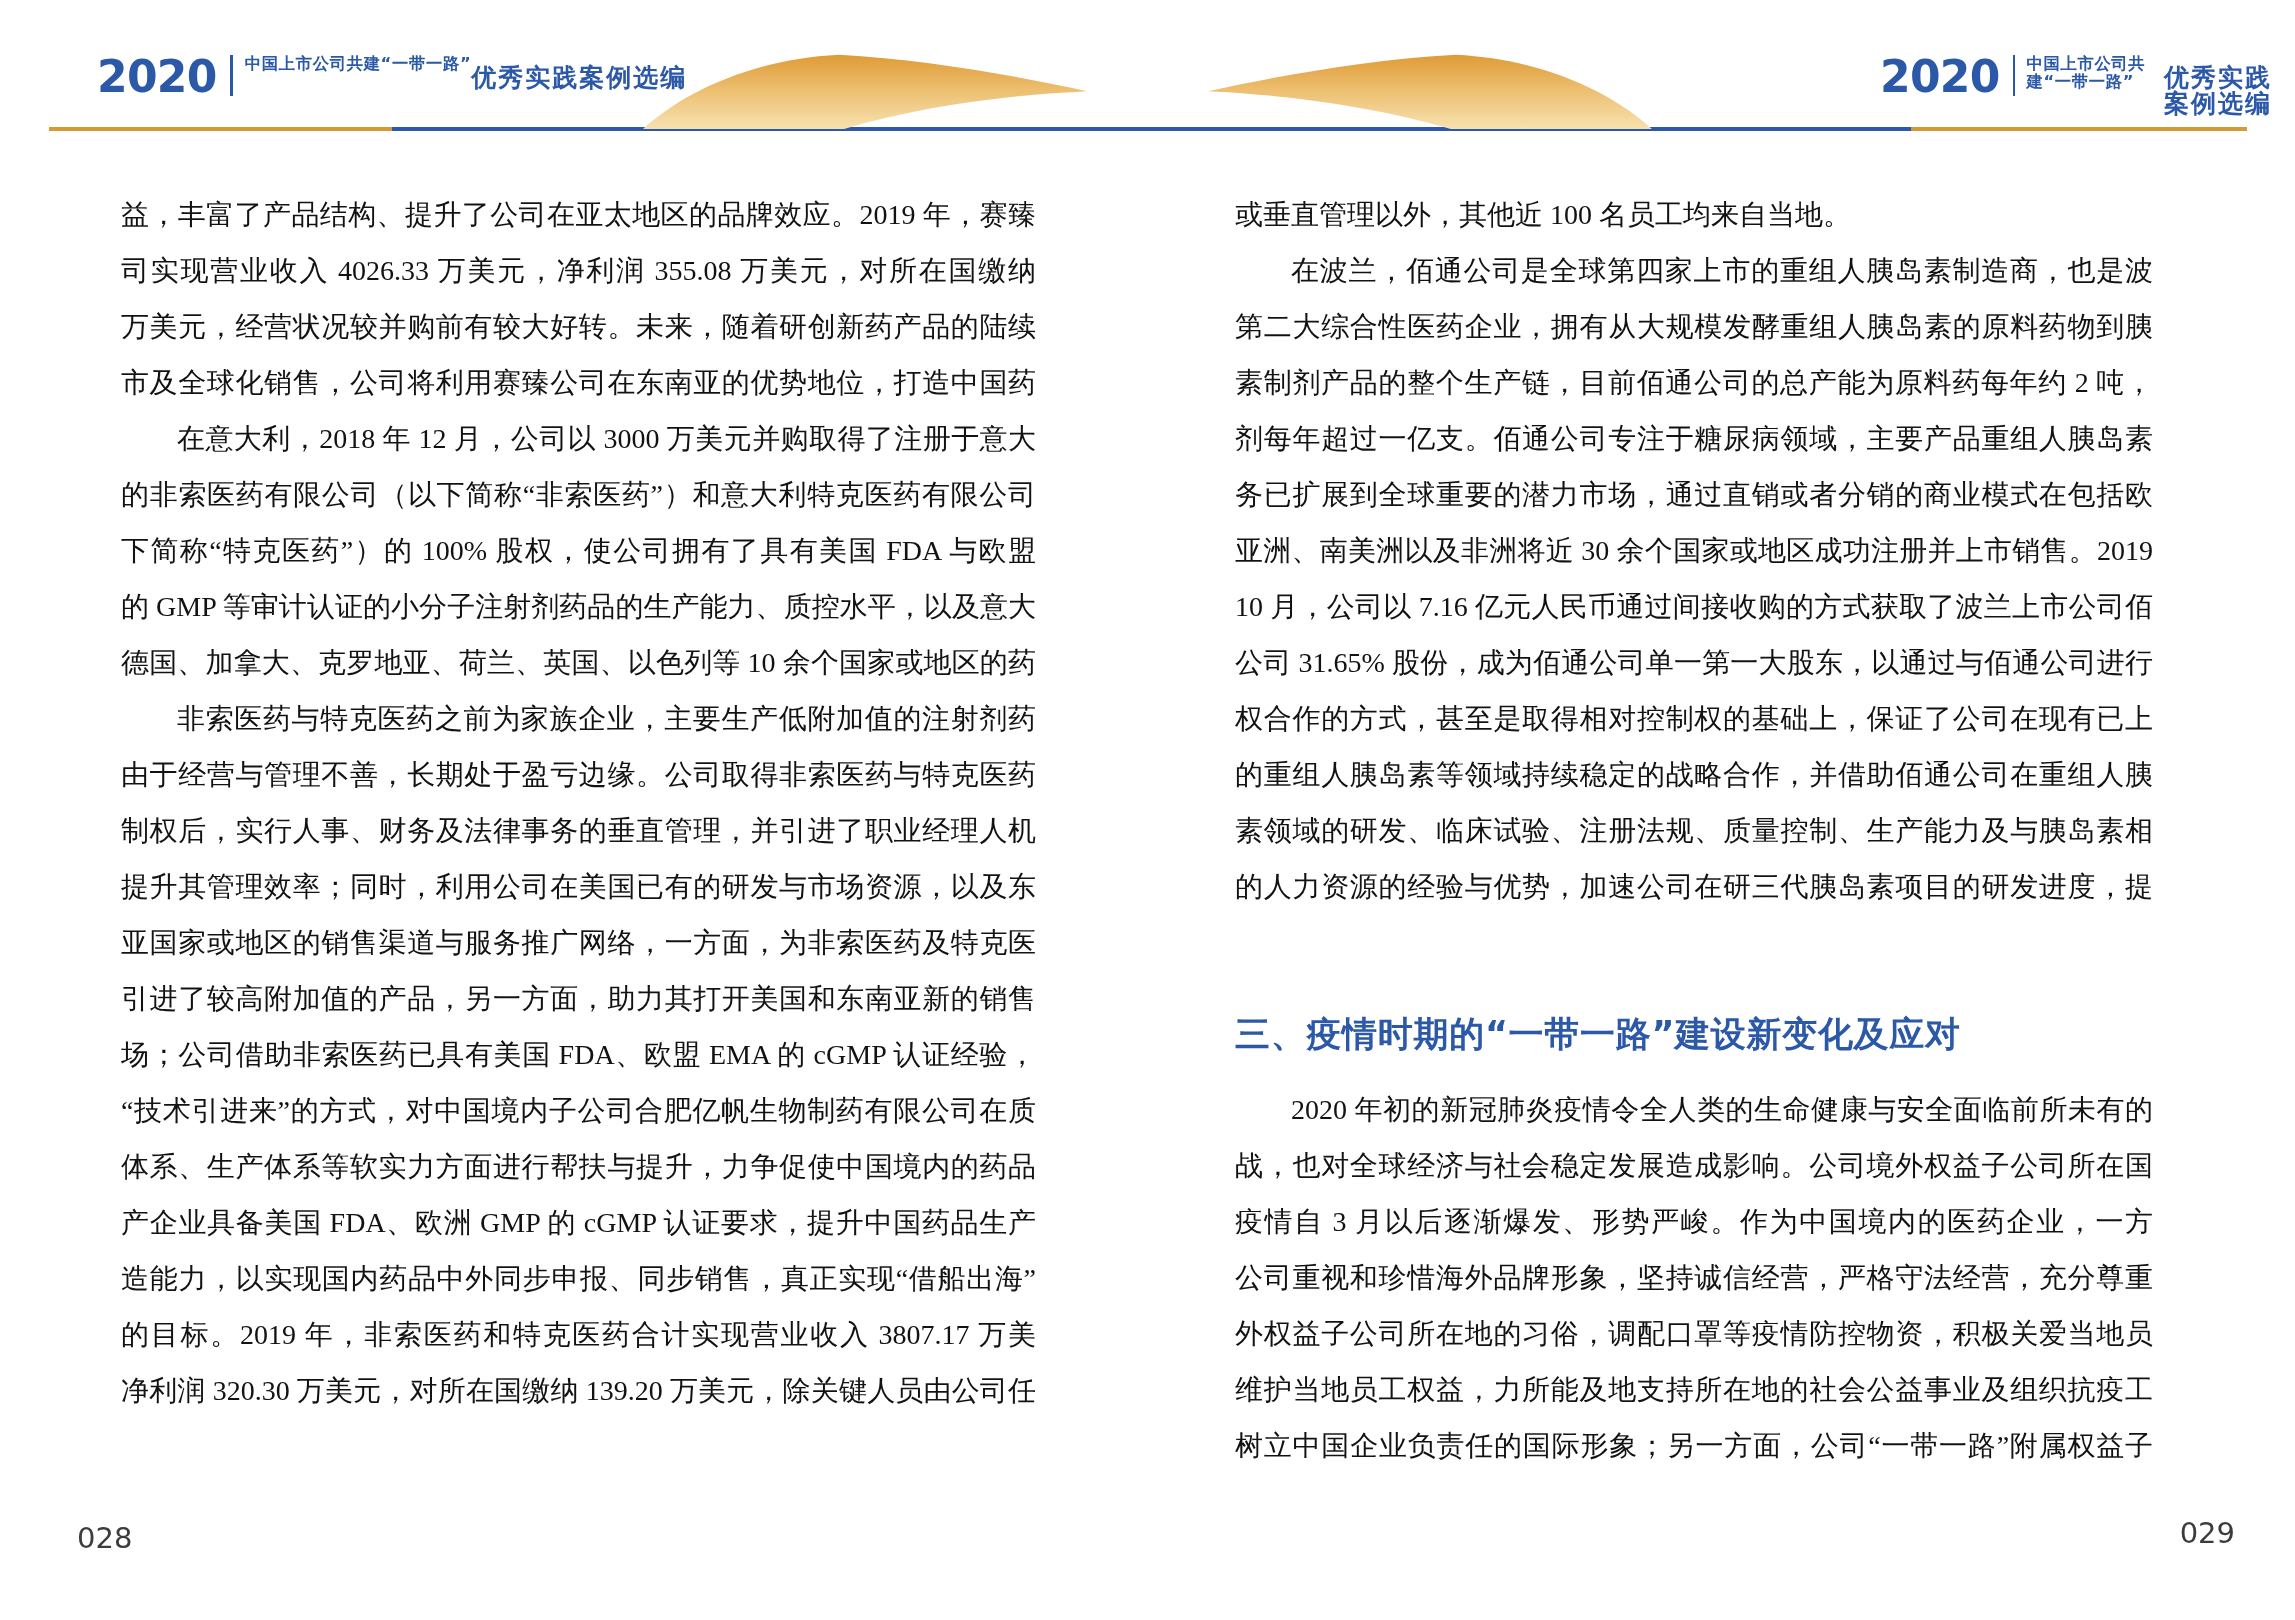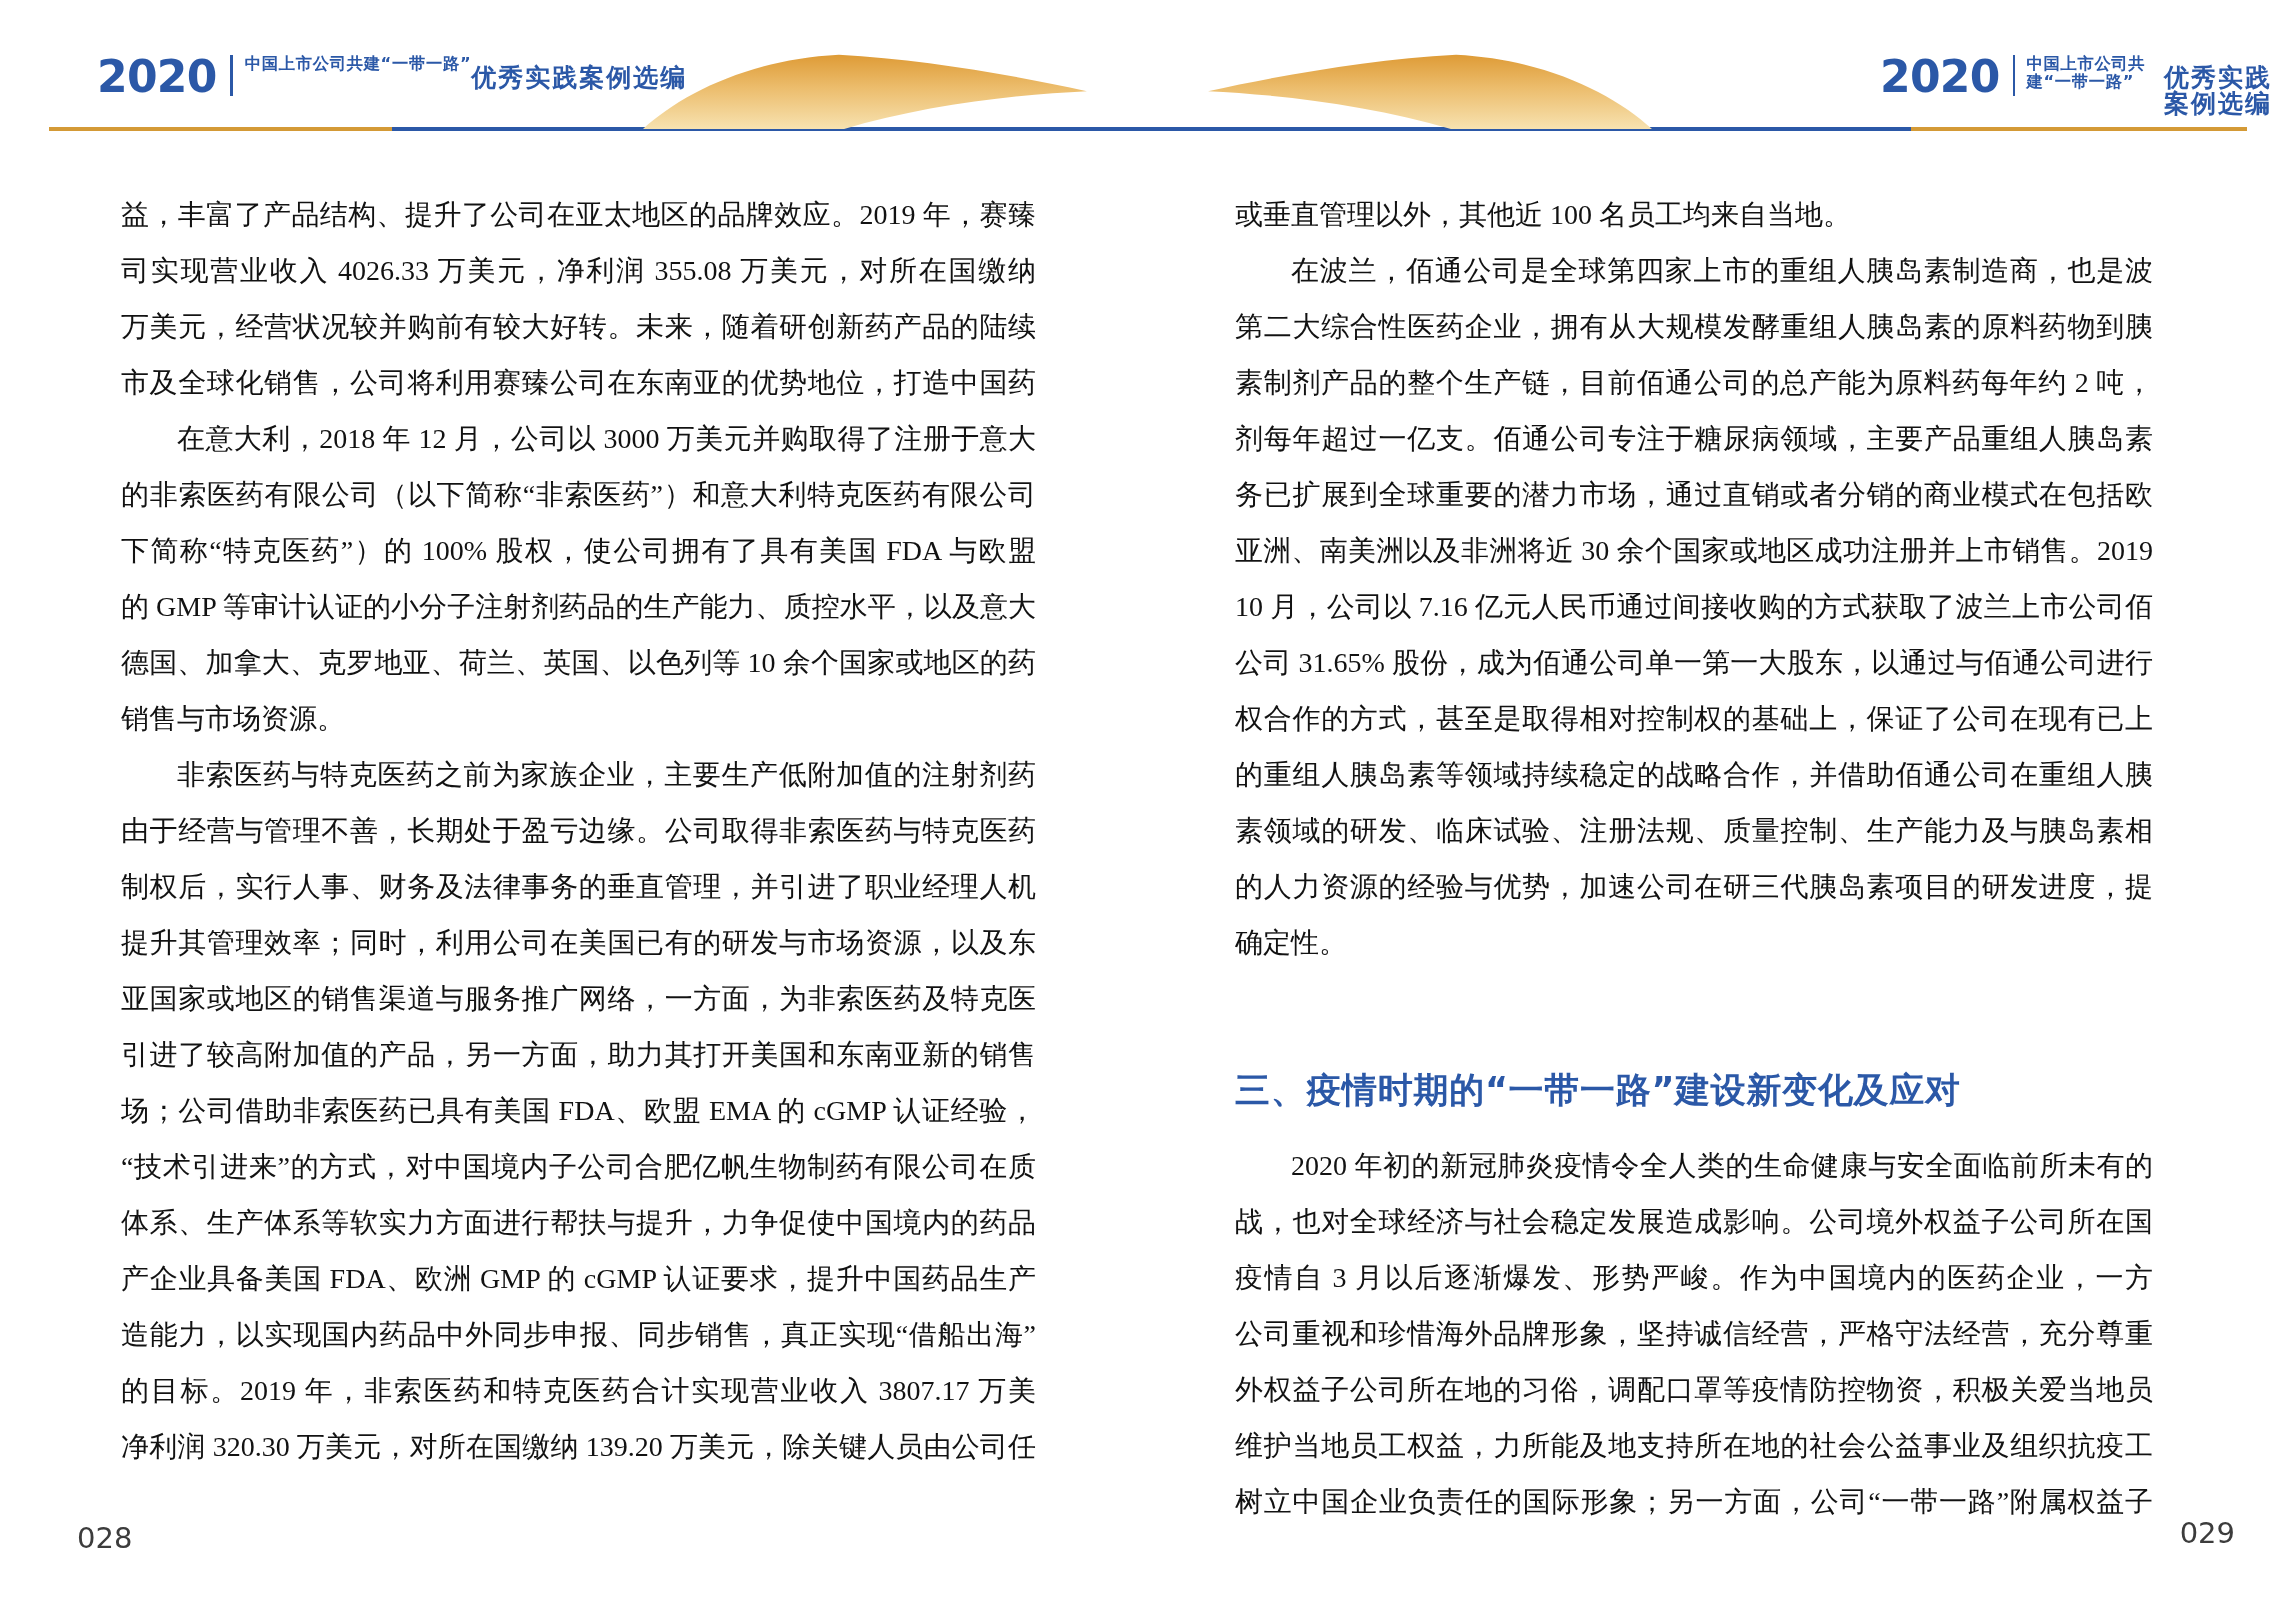--- a/index.html
+++ b/index.html
@@ -113,21 +113,20 @@
 <div class="col left">
   <div class="ln">益，丰富了产品结构、提升了公司在亚太地区的品牌效应。2019 年，赛臻公</div>
   <div class="ln">司实现营业收入 4026.33 万美元，净利润 355.08 万美元，对所在国缴纳 50.01</div>
   <div class="ln">万美元，经营状况较并购前有较大好转。未来，随着研创新药产品的陆续上</div>
   <div class="ln">市及全球化销售，公司将利用赛臻公司在东南亚的优势地位，打造中国药企</div>
   <div class="ln ind">在意大利，2018 年 12 月，公司以 3000 万美元并购取得了注册于意大利</div>
   <div class="ln">的非索医药有限公司（以下简称“非索医药”）和意大利特克医药有限公司（以</div>
   <div class="ln">下简称“特克医药”）的 100% 股权，使公司拥有了具有美国 FDA 与欧盟 EMA</div>
   <div class="ln">的 GMP 等审计认证的小分子注射剂药品的生产能力、质控水平，以及意大利、</div>
   <div class="ln">德国、加拿大、克罗地亚、荷兰、英国、以色列等 10 余个国家或地区的药品</div>
-  <div class="ln end">销售与市场资源。</div>
   <div class="ln ind">非索医药与特克医药之前为家族企业，主要生产低附加值的注射剂药品，</div>
   <div class="ln">由于经营与管理不善，长期处于盈亏边缘。公司取得非索医药与特克医药控</div>
   <div class="ln">制权后，实行人事、财务及法律事务的垂直管理，并引进了职业经理人机制，</div>
   <div class="ln">提升其管理效率；同时，利用公司在美国已有的研发与市场资源，以及东南</div>
   <div class="ln">亚国家或地区的销售渠道与服务推广网络，一方面，为非索医药及特克医药</div>
   <div class="ln">引进了较高附加值的产品，另一方面，助力其打开美国和东南亚新的销售市</div>
   <div class="ln">场；公司借助非索医药已具有美国 FDA、欧盟 EMA 的 cGMP 认证经验，以</div>
   <div class="ln">“技术引进来”的方式，对中国境内子公司合肥亿帆生物制药有限公司在质量</div>
   <div class="ln">体系、生产体系等软实力方面进行帮扶与提升，力争促使中国境内的药品生</div>
   <div class="ln">产企业具备美国 FDA、欧洲 GMP 的 cGMP 认证要求，提升中国药品生产制</div>
@@ -143,21 +142,20 @@
   <div class="ln">素制剂产品的整个生产链，目前佰通公司的总产能为原料药每年约 2 吨，制</div>
   <div class="ln">剂每年超过一亿支。佰通公司专注于糖尿病领域，主要产品重组人胰岛素业</div>
   <div class="ln">务已扩展到全球重要的潜力市场，通过直销或者分销的商业模式在包括欧洲、</div>
   <div class="ln">亚洲、南美洲以及非洲将近 30 余个国家或地区成功注册并上市销售。2019 年</div>
   <div class="ln">10 月，公司以 7.16 亿元人民币通过间接收购的方式获取了波兰上市公司佰通</div>
   <div class="ln">公司 31.65% 股份，成为佰通公司单一第一大股东，以通过与佰通公司进行股</div>
   <div class="ln">权合作的方式，甚至是取得相对控制权的基础上，保证了公司在现有已上市</div>
   <div class="ln">的重组人胰岛素等领域持续稳定的战略合作，并借助佰通公司在重组人胰岛</div>
   <div class="ln">素领域的研发、临床试验、注册法规、质量控制、生产能力及与胰岛素相关</div>
   <div class="ln">的人力资源的经验与优势，加速公司在研三代胰岛素项目的研发进度，提升</div>
-  <div class="ln end">确定性。</div>
 
   <div class="section-heading">三、疫情时期的“一带一路”建设新变化及应对</div>
 
   <div class="ln ind">2020 年初的新冠肺炎疫情令全人类的生命健康与安全面临前所未有的挑</div>
   <div class="ln">战，也对全球经济与社会稳定发展造成影响。公司境外权益子公司所在国的</div>
   <div class="ln">疫情自 3 月以后逐渐爆发、形势严峻。作为中国境内的医药企业，一方面，</div>
   <div class="ln">公司重视和珍惜海外品牌形象，坚持诚信经营，严格守法经营，充分尊重境</div>
   <div class="ln">外权益子公司所在地的习俗，调配口罩等疫情防控物资，积极关爱当地员工，</div>
   <div class="ln">维护当地员工权益，力所能及地支持所在地的社会公益事业及组织抗疫工作，</div>
   <div class="ln">树立中国企业负责任的国际形象；另一方面，公司“一带一路”附属权益子公</div>

